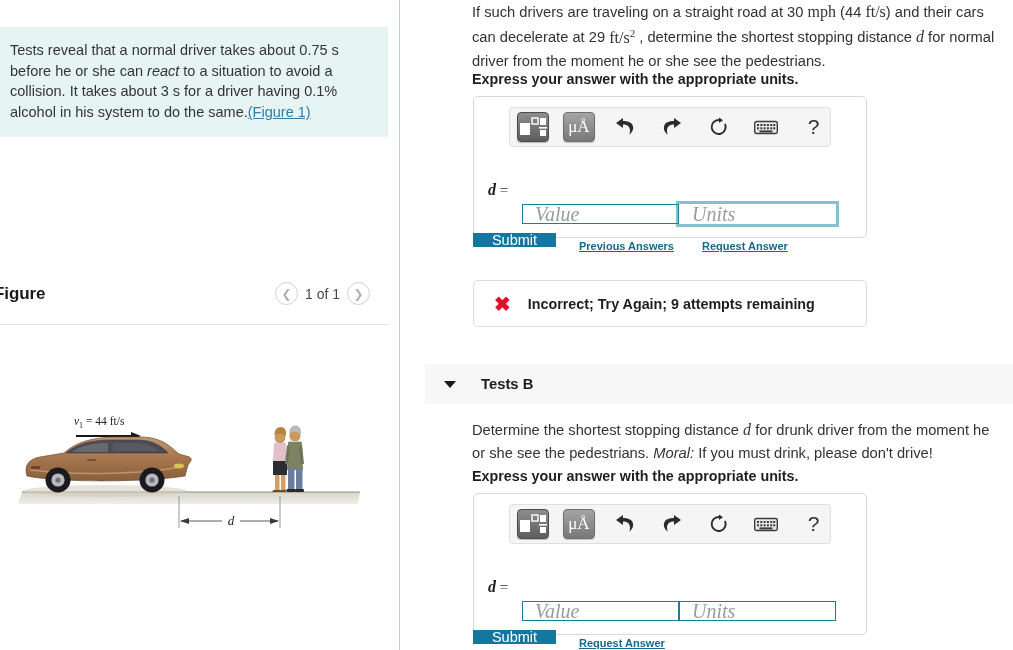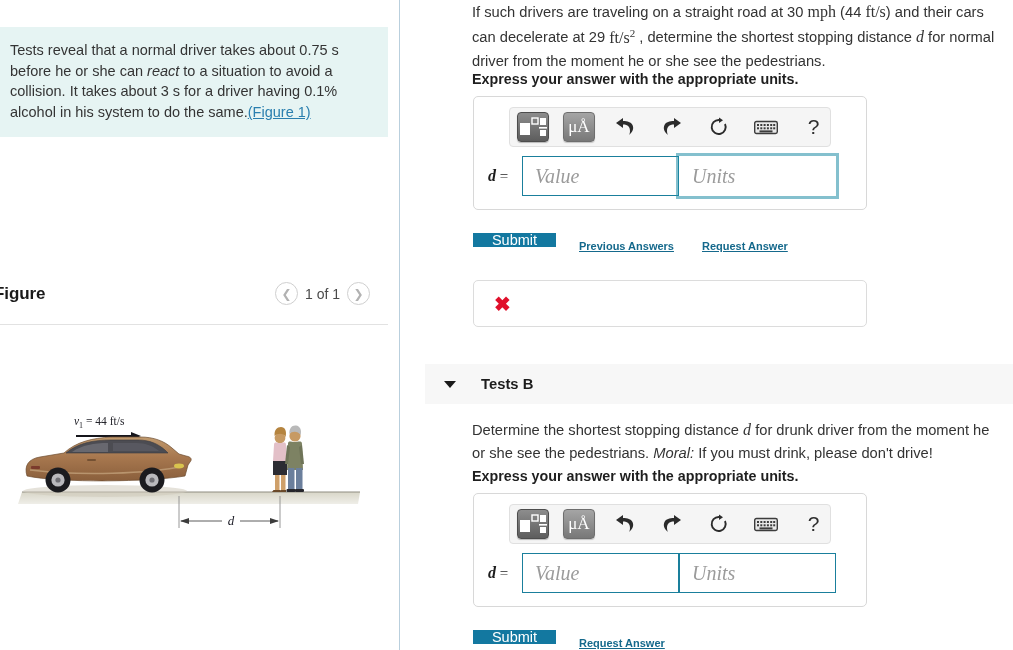--- a/index.html
+++ b/index.html
@@ -180,31 +180,32 @@
   }
   .deq {
     width: 34px;
     font-family: "Liberation Serif", serif;
     font-size: 15px;
     color: #1d1d1d;
     white-space: nowrap;
   }
   .deq i { font-style: italic; font-weight: bold; font-size: 16px;}
   .inp {
-    height: 40px;
+    height: 20px;
     border: 1px solid #1a7f9c;
     background: #fff;
     display: flex;
     align-items: center;
     padding-left: 12px;
     box-sizing: border-box;
     font-family: "Liberation Serif", serif;
     font-style: italic;
     font-size: 20px;
     color: #9b9b9b;
+    margin-top: 48px;
   }
   .inp.value { width: 157px; }
   .inp.units { width: 157px; }
   .inp.focused {
     box-shadow: 0 0 0 3px rgba(31,141,166,.55);
     border-color: #ffffff;
   }
 
   .submit-btn {
     position: absolute;
@@ -443,20 +444,21 @@
         <div class="inp units focused">Units</div>
       </div>
     </div>
 
     <div class="submit-btn" style="top:233px; left:72px;">Submit</div>
     <div class="link-ans" style="top:240px; left:178px;">Previous Answers</div>
     <div class="link-ans" style="top:240px; left:301px;">Request Answer</div>
 
     <div class="feedback" style="top:280px; left:72px;">
       <span class="fb-x">✖</span>
+      <span class="fb-text">Incorrect; Try Again; 9 attempts remaining</span>
     </div>
   </div>
 
   <div class="part-bar">
     <div class="caret"></div>
     <div class="part-label">Tests B</div>
   </div>
 
   <div style="position:absolute; left:401px; top:0; width:612px; height:650px; overflow:hidden;">
     <div class="qtext" style="top:418px;">

